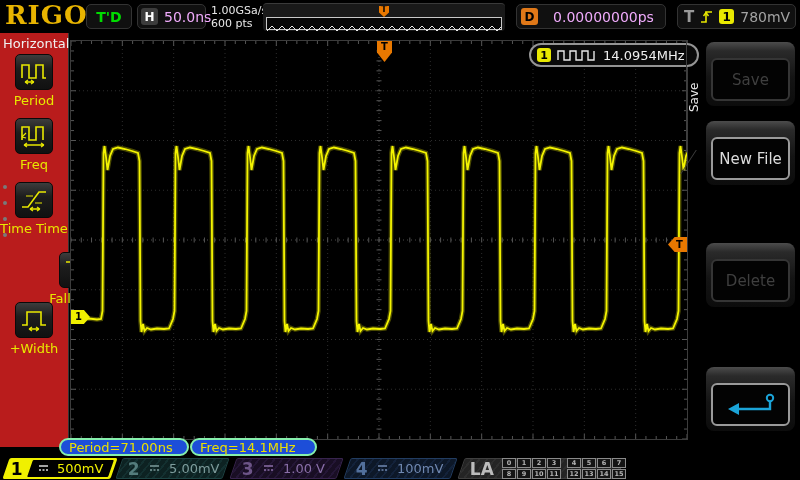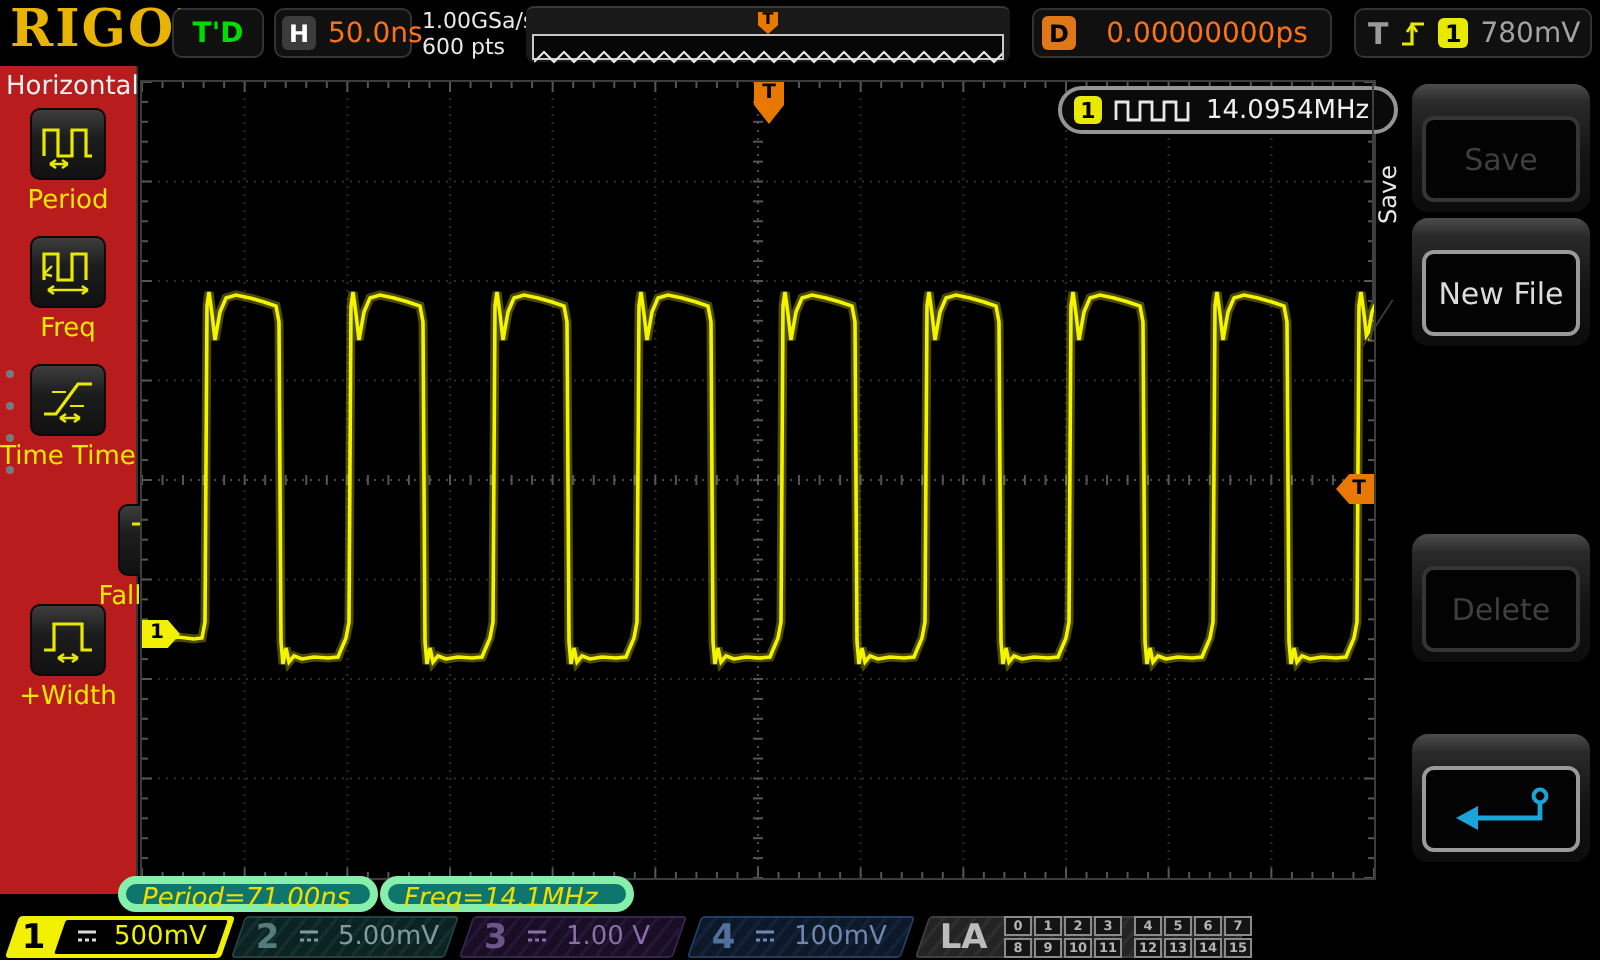--- a/index.html
+++ b/index.html
@@ -10,21 +10,21 @@
         font-size:26px;font-weight:bold;color:#e8b400;letter-spacing:1px;}
   .tbox{position:absolute;top:4px;height:25px;background:#101010;border:1px solid #333;
         border-radius:5px;display:flex;align-items:center;box-sizing:border-box;}
   .td-box{left:86px;width:46px;justify-content:center;color:#00dc00;font-weight:bold;font-size:14px;}
   .h-box{left:137px;width:69px;gap:6px;padding-left:3px;}
   .chip{width:17px;height:17px;border-radius:3px;display:flex;align-items:center;justify-content:center;
         font-weight:bold;font-size:12px;flex:0 0 auto;}
   .h-chip{background:#3c3c3c;color:#fff;}
   .d-chip{background:#e07818;color:#000;}
   .src-chip{background:#e8e800;color:#000;}
-  .tval{color:#f97316;font-size:14px;}
+  .tval{color:#f0abfc;font-size:14px;}
   .srate{position:absolute;left:211px;top:4px;color:#e8e8e8;font-size:11px;line-height:13px;}
   .preview{position:absolute;left:263px;top:3px;width:242px;height:27px;background:#191919;
            border-radius:4px;border-top:1px solid #3a3a3a;}
   .preview-inner{position:absolute;left:3px;right:3px;top:13px;height:11px;background:#060606;
            border:1px solid #c8c8c8;}
   .preview-tflag{position:absolute;left:116px;top:2px;width:10px;height:11px;background:#e87800;
            clip-path:polygon(0 0,100% 0,100% 60%,50% 100%,0 60%);
            color:#000;font-size:8px;font-weight:bold;text-align:center;line-height:8px;}
   .d-box{left:516px;width:150px;gap:10px;padding-left:4px;}
   .d-box .tval{flex:1;text-align:center;padding-right:6px;}
@@ -55,22 +55,22 @@
         box-sizing:border-box;cursor:pointer;}
   .ch1-mark{position:absolute;left:0;top:269px;width:19px;height:14px;background:#f0f000;
         clip-path:polygon(0 0,68% 0,100% 50%,68% 100%,0 100%);
         color:#000;font-weight:bold;font-size:10px;line-height:14px;padding-left:4px;
         box-sizing:border-box;cursor:pointer;}
   .freq-counter{position:absolute;left:458px;top:2px;height:24px;border:2px solid #949494;
         border-radius:13px;background:#0a0a0a;display:flex;align-items:center;gap:6px;
         padding:0 12px 0 6px;box-sizing:border-box;}
   .fc-val{color:#f0f0f0;font-size:13px;}
   
-  .meas{position:absolute;top:438px;height:18px;border:4px solid #86efac;border-radius:9px;
-        background:#0f766e;color:#ece000;font-size:13px;line-height:16px;padding:0 8px;box-sizing:border-box;font-style:italic;}
+  .meas{position:absolute;top:438px;height:18px;border:2px solid #86efac;border-radius:9px;
+        background:#1d4ed8;color:#ece000;font-size:13px;line-height:16px;padding:0 8px;box-sizing:border-box;}
   .meas-period{left:59px;width:130px;}
   .meas-freq{left:190px;width:127px;}
   
   .right-panel{position:absolute;left:700px;top:33px;width:100px;height:447px;background:#000;}
   .save-tab{position:absolute;left:686px;top:42px;width:16px;height:110px;color:#e8e8e8;font-size:12px;
         writing-mode:vertical-rl;transform:rotate(180deg);text-align:center;
         border-right:1px solid #3f3f3f;}
   .tab-diag{position:absolute;left:688px;top:150px;width:1px;height:24px;background:#3f3f3f;
         transform:skewX(-33deg);}
   .tile{position:absolute;left:6px;width:89px;height:64px;border-radius:8px;
@@ -556,24 +556,24 @@
 
   <div class="meas meas-period">Period=71.00ns</div>
   <div class="meas meas-freq">Freq=14.1MHz</div>
 
   <div class="save-tab">Save</div>
   <div class="tab-diag"></div>
   <div class="right-panel">
     <div class="tile" style="top:9px;">
       <div class="face disabled">Save</div>
     </div>
-    <div class="tile" style="top:76px;">
+    <div class="tile" style="top:88px;">
       <div class="face">New File</div>
     </div>
-    <div class="tile" style="top:210px;margin-top:24px;">
+    <div class="tile" style="top:210px;">
       <div class="face disabled">Delete</div>
     </div>
     <div class="tile" style="top:334px;">
       <div class="face">
         <svg width="56" height="26" viewBox="0 0 56 26">
           <circle cx="47" cy="6" r="3.2" fill="none" stroke="#1ba4d8" stroke-width="2"></circle>
           <path d="M47 9 V17 H14" fill="none" stroke="#1ba4d8" stroke-width="2.4"></path>
           <path d="M16 11 L5 17 L16 23 Z" fill="#1ba4d8"></path>
         </svg>
       </div>

